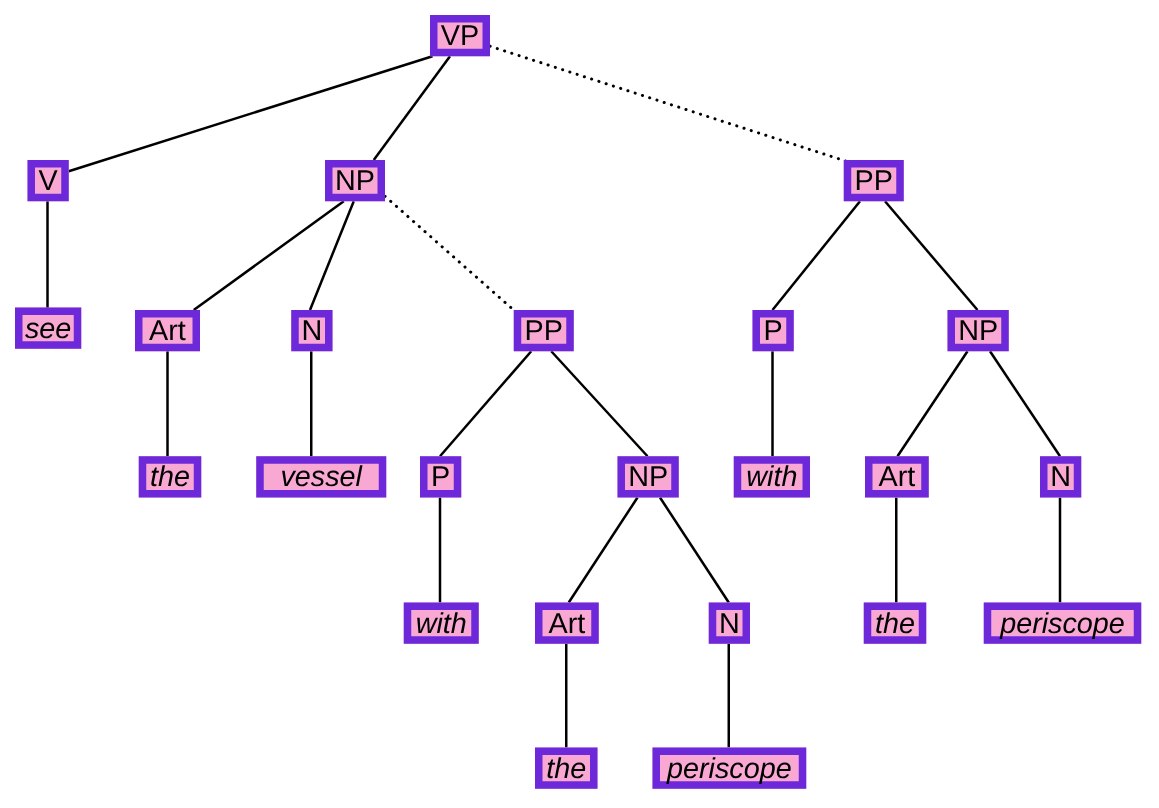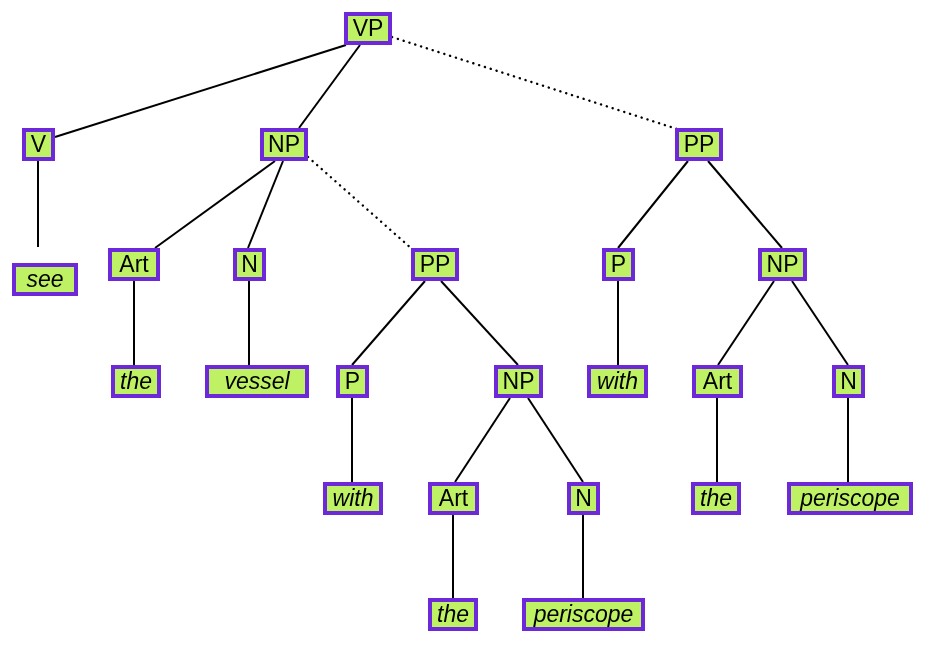--- a/index.html
+++ b/index.html
@@ -20,22 +20,22 @@
   #edges-layer {
     position: absolute;
     left: 0;
     top: 0;
     width: 927px;
     height: 646px;
   }
   .node {
     position: absolute;
     box-sizing: border-box;
-    border: 4px solid #6d28d9;
-    background: #bef264;
+    border: 6px solid #6d28d9;
+    background: #f9a8d4;
     display: flex;
     align-items: center;
     justify-content: center;
     line-height: 1;
     color: #000000;
     white-space: nowrap;
   }
   .node.cat {
     font-style: normal;
     font-size: 23px;
@@ -80,21 +80,21 @@
       </div>
       <div class="node cat" style="left: 22px; top: 128px; width: 33px; height: 33px;">
         <span>V</span>
       </div>
       <div class="node cat" style="left: 260px; top: 128px; width: 48px; height: 33px;">
         <span>NP</span>
       </div>
       <div class="node cat" style="left: 675px; top: 128px; width: 48px; height: 33px;">
         <span>PP</span>
       </div>
-      <div class="node leaf" style="left: 12px; top: 263px; width: 66px; height: 33px;">
+      <div class="node leaf" style="left: 12px; top: 246px; width: 53px; height: 33px;">
         <span>see</span>
       </div>
       <div class="node cat" style="left: 108px; top: 248px; width: 52px; height: 33px;">
         <span>Art</span>
       </div>
       <div class="node cat" style="left: 233px; top: 248px; width: 33px; height: 33px;">
         <span>N</span>
       </div>
       <div class="node cat" style="left: 411px; top: 248px; width: 48px; height: 33px;">
         <span>PP</span>

